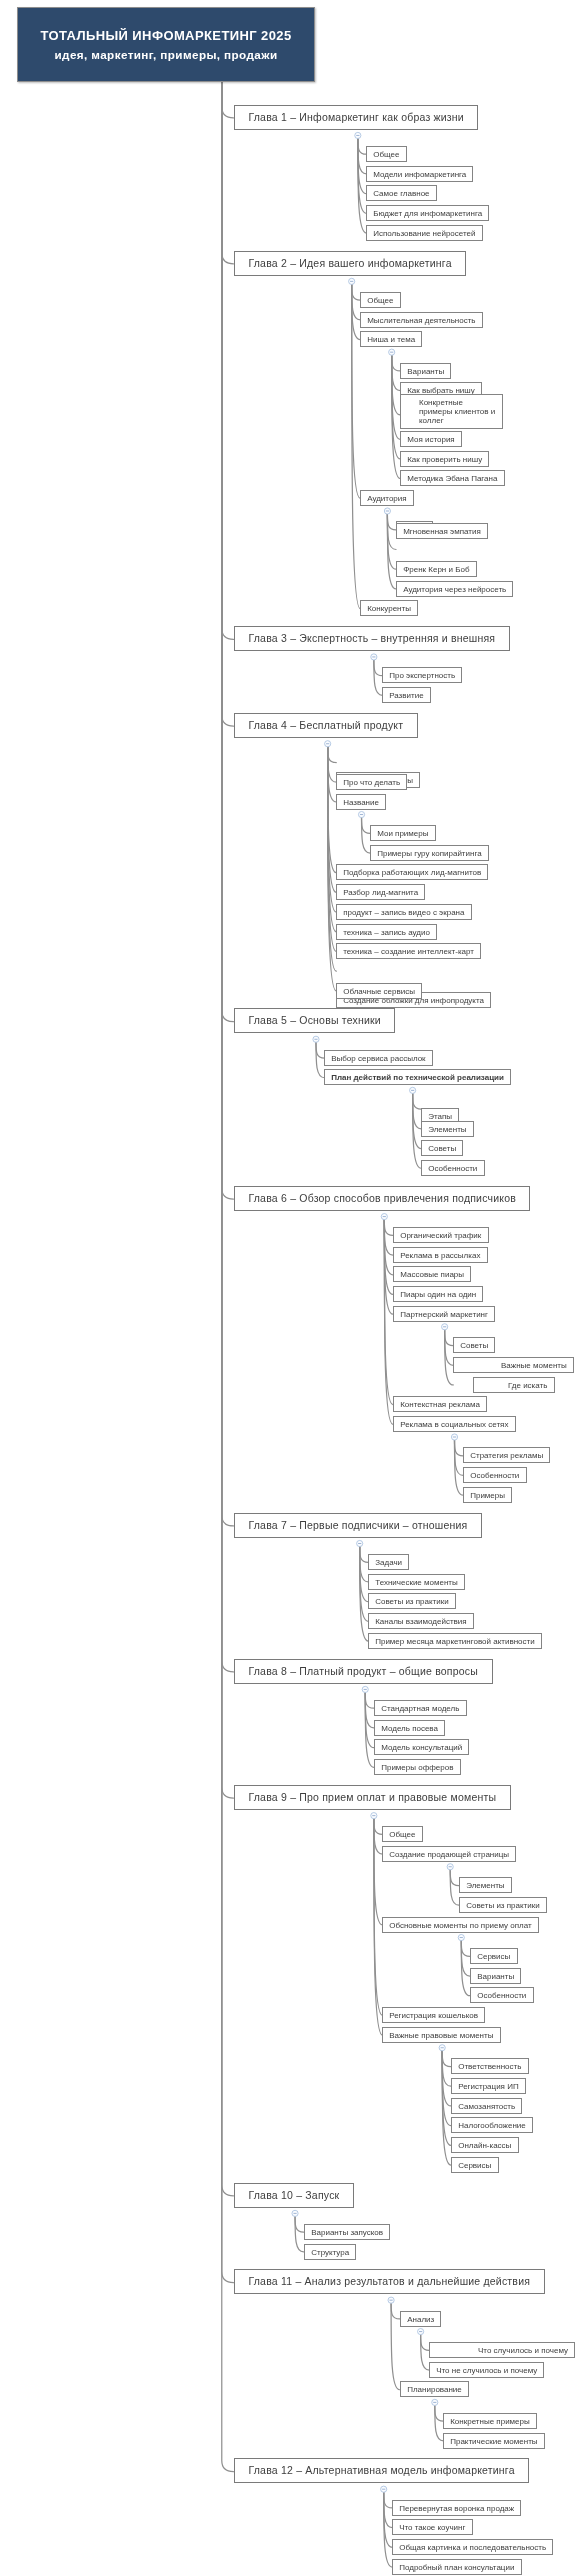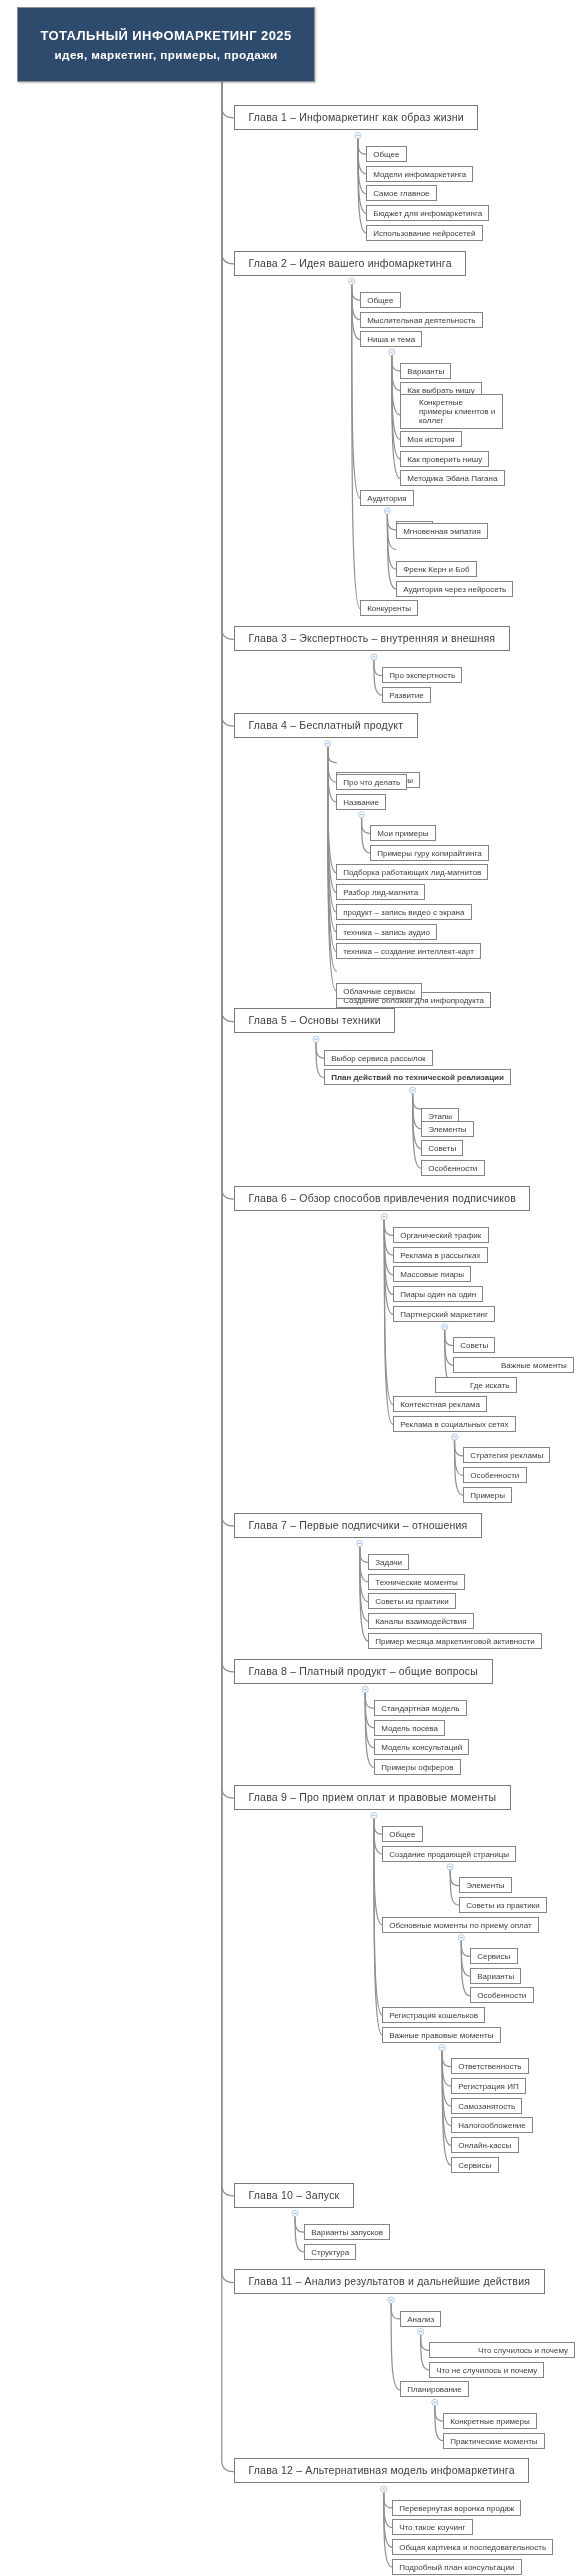--- a/index.html
+++ b/index.html
@@ -283,21 +283,21 @@
     <div class="node topic" style="left: 421px; top: 1140px; color: rgb(61, 61, 61); border-color: rgb(132, 132, 132);">Советы</div>
     <div class="node topic" style="left: 421px; top: 1160px; color: rgb(61, 61, 61); border-color: rgb(132, 132, 132);">Особенности</div>
     <div class="node chapter" style="left: 234px; top: 1186px; color: rgb(61, 61, 61); border-color: rgb(122, 122, 122);">Глава 6 – Обзор способов привлечения подписчиков</div>
     <div class="node topic" style="left: 393px; top: 1227px; color: rgb(61, 61, 61); border-color: rgb(132, 132, 132);">Органический трафик</div>
     <div class="node topic" style="left: 393px; top: 1247px; color: rgb(61, 61, 61); border-color: rgb(132, 132, 132);">Реклама в рассылках</div>
     <div class="node topic" style="left: 393px; top: 1266px; color: rgb(61, 61, 61); border-color: rgb(132, 132, 132);">Массовые пиары</div>
     <div class="node topic" style="left: 393px; top: 1286px; color: rgb(61, 61, 61); border-color: rgb(132, 132, 132);">Пиары один на один</div>
     <div class="node topic" style="left: 393px; top: 1306px; color: rgb(61, 61, 61); border-color: rgb(132, 132, 132);">Партнерский маркетинг</div>
     <div class="node topic" style="left: 453px; top: 1337px; color: rgb(61, 61, 61); border-color: rgb(132, 132, 132);">Советы</div>
     <div class="node topic" style="left: 453px; top: 1357px; color: rgb(61, 61, 61); border-color: rgb(132, 132, 132); padding-left: 47px;">Важные моменты</div>
-    <div class="node topic" style="left: 435px; top: 1377px; color: rgb(61, 61, 61); border-color: rgb(132, 132, 132); padding-left: 34px;">Где искать</div>
+    <div class="node topic" style="left: 473px; top: 1377px; color: rgb(61, 61, 61); border-color: rgb(132, 132, 132); padding-left: 34px;">Где искать</div>
     <div class="node topic" style="left: 393px; top: 1396px; color: rgb(61, 61, 61); border-color: rgb(132, 132, 132);">Контекстная реклама</div>
     <div class="node topic" style="left: 393px; top: 1416px; color: rgb(61, 61, 61); border-color: rgb(132, 132, 132);">Реклама в социальных сетях</div>
     <div class="node topic" style="left: 463px; top: 1447px; color: rgb(61, 61, 61); border-color: rgb(132, 132, 132);">Стратегия рекламы</div>
     <div class="node topic" style="left: 463px; top: 1467px; color: rgb(61, 61, 61); border-color: rgb(132, 132, 132);">Особенности</div>
     <div class="node topic" style="left: 463px; top: 1487px; color: rgb(61, 61, 61); border-color: rgb(132, 132, 132);">Примеры</div>
     <div class="node chapter" style="left: 234px; top: 1513px; color: rgb(61, 61, 61); border-color: rgb(122, 122, 122);">Глава 7 – Первые подписчики – отношения</div>
     <div class="node topic" style="left: 368px; top: 1554px; color: rgb(61, 61, 61); border-color: rgb(132, 132, 132);">Задачи</div>
     <div class="node topic" style="left: 368px; top: 1574px; color: rgb(61, 61, 61); border-color: rgb(132, 132, 132);">Технические моменты</div>
     <div class="node topic" style="left: 368px; top: 1593px; color: rgb(61, 61, 61); border-color: rgb(132, 132, 132);">Советы из практики</div>
     <div class="node topic" style="left: 368px; top: 1613px; color: rgb(61, 61, 61); border-color: rgb(132, 132, 132);">Каналы взаимодействия</div>

